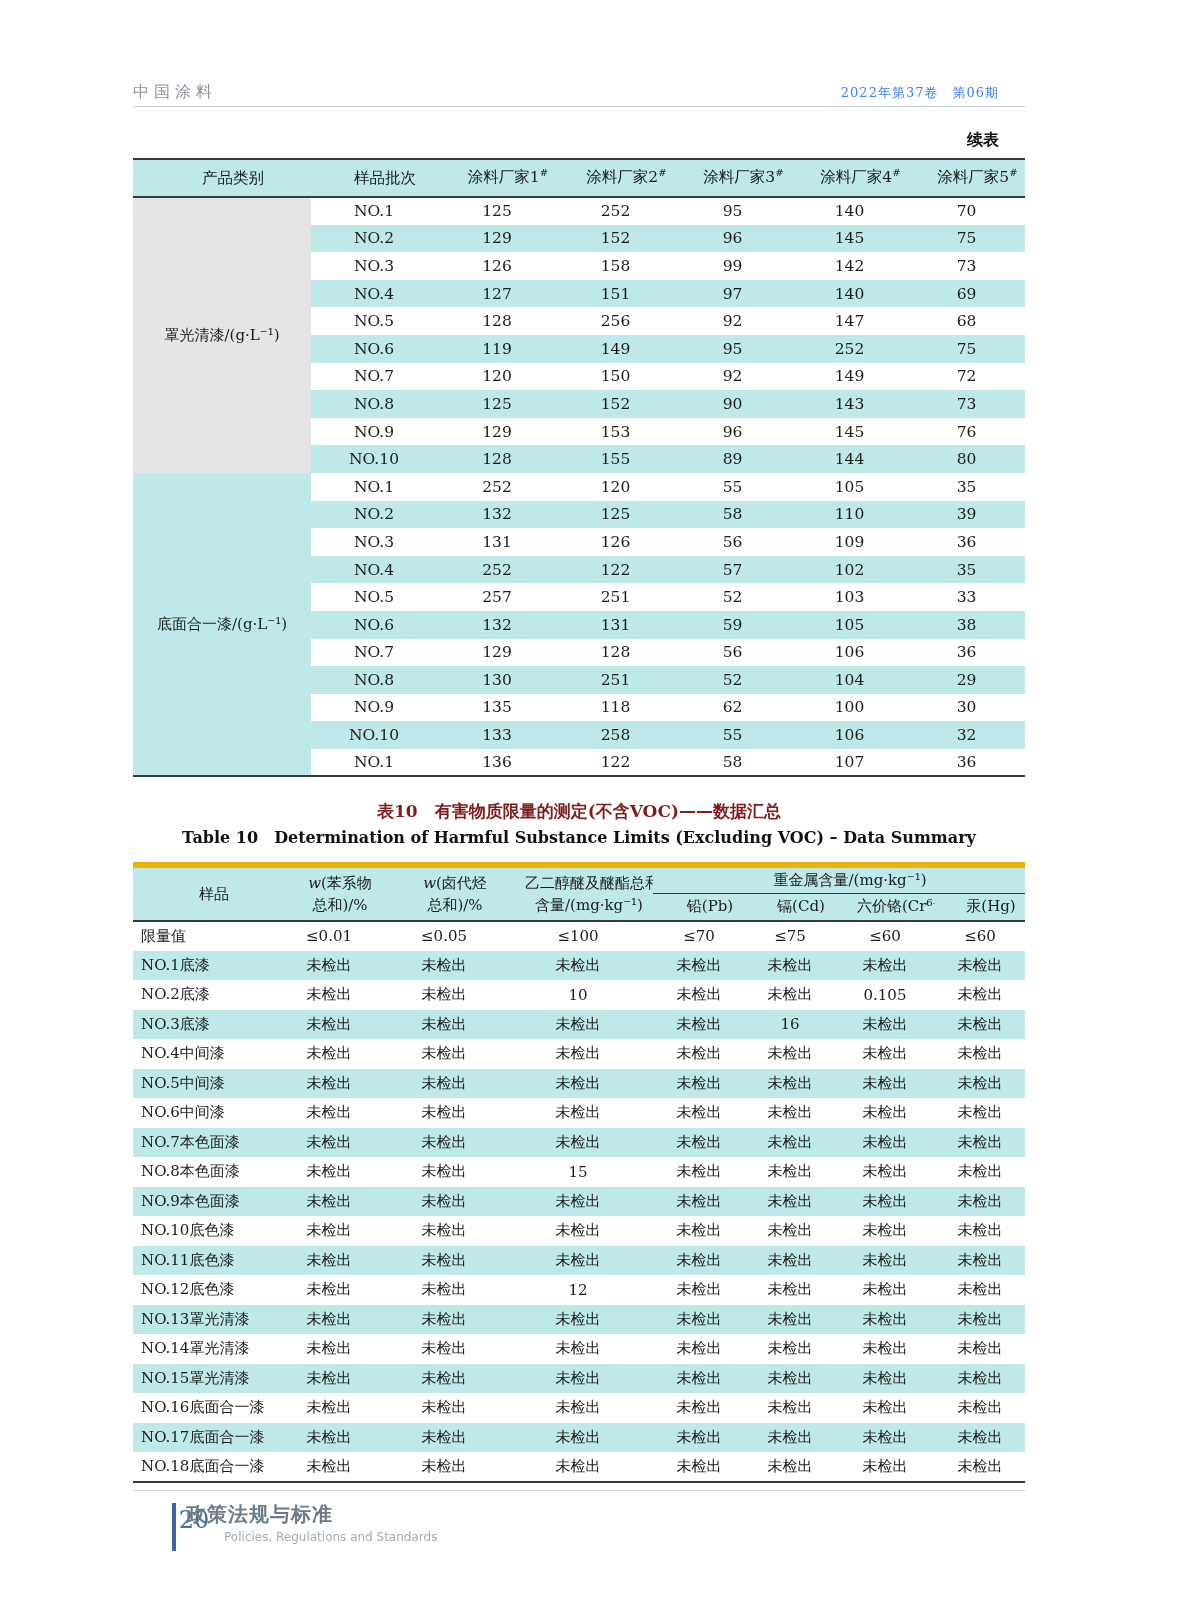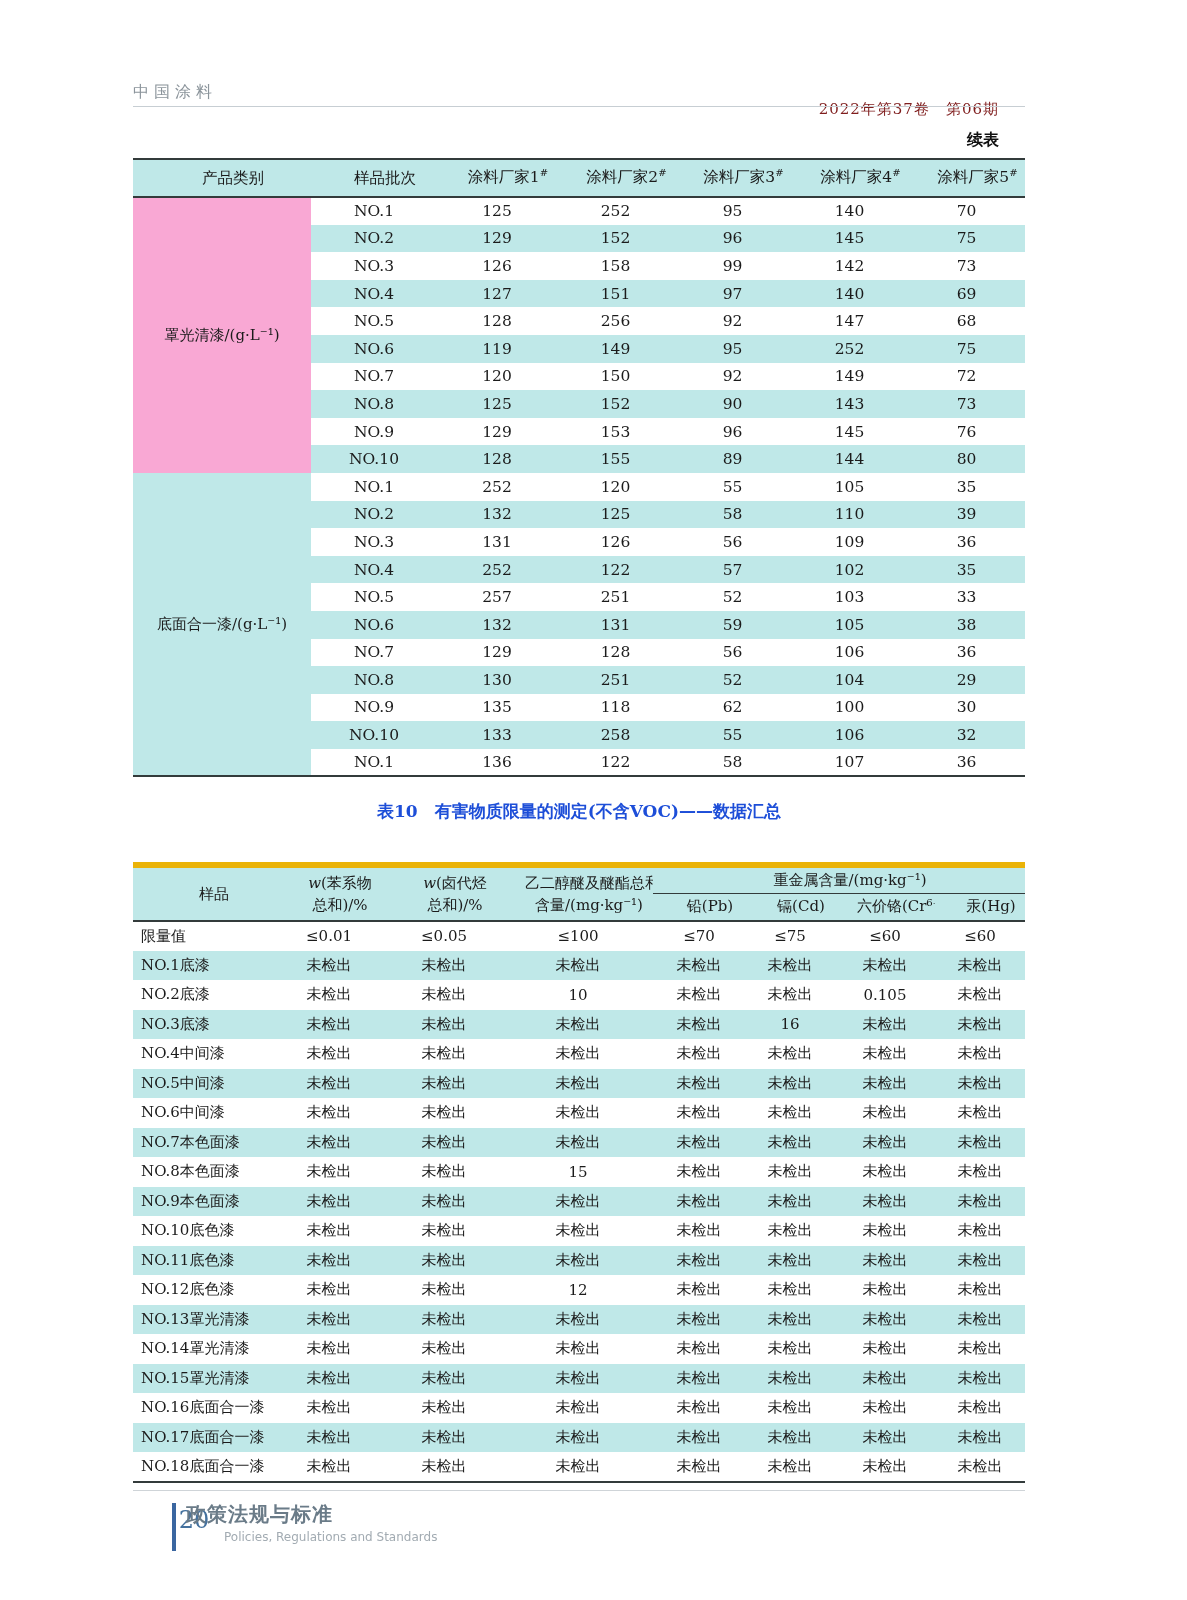--- a/index.html
+++ b/index.html
@@ -16,22 +16,22 @@
     overflow: hidden;
   }
   .content-x { left: 133px; width: 892px; }
 
   
   .journal-name {
     position: absolute; left: 133px; top: 82px;
     font-size: 16px; color: #8b949b; letter-spacing: 5px;
   }
   .issue-info {
-    position: absolute; right: 162px; top: 100px;
-    font-size: 15px; color: #7f1d1d; letter-spacing: 1px;
+    position: absolute; right: 162px; top: 84px;
+    font-size: 13px; color: #3b82f6; letter-spacing: 1px;
   }
   .header-rule {
     position: absolute; top: 106px; height: 1px;
     background: #c7ced3;
   }
   .continued-label {
     position: absolute; right: 162px; top: 130px;
     font-size: 16px; font-weight: bold; color: #111;
   }
 
@@ -55,27 +55,27 @@
   sup { font-size: 10px; }
 
   
   #table1 {
     top: 158px;
     border-top: 2px solid #333b3b;
     border-bottom: 2px solid #333b3b;
   }
   #table1 thead tr { height: 38px; border-bottom: 2px solid #333b3b; }
   #table1 tbody tr { height: 27.6px; }
-  #table1 .group-cell { background: #f9a8d4; font-size: 15px; }
+  #table1 .group-cell { background: #e5e5e5; font-size: 15px; }
   #table1 .group-cell.teal { background: #bfe8e8; }
 
   
   .t2-title-cn {
     position: absolute; top: 800px;
-    text-align: center; font-size: 17px; font-weight: bold; color: #1d4ed8;
+    text-align: center; font-size: 17px; font-weight: bold; color: #7f1d1d;
   }
   .t2-title-en {
     position: absolute; top: 828px;
     text-align: center; font-size: 16px; font-weight: bold; color: #111;
   }
 
   
   #table2 {
     top: 862px;
     border-top: 6px solid #eab308;
@@ -318,20 +318,21 @@
           <td>136</td>
           <td>122</td>
           <td>58</td>
           <td>107</td>
           <td>36</td>
         </tr>
       </tbody>
   </table>
 
   <div class="t2-title-cn content-x">表10　有害物质限量的测定(不含VOC)——数据汇总</div>
+  <div class="t2-title-en content-x">Table 10　Determination of Harmful Substance Limits (Excluding VOC) – Data Summary</div>
 
   <table id="table2" class="content-x">
     <colgroup>
       <col style="width:140px">
         <col style="width:112px">
         <col style="width:118px">
         <col style="width:150px">
       <col style="width:92px">
         <col style="width:90px">
         <col style="width:100px">

